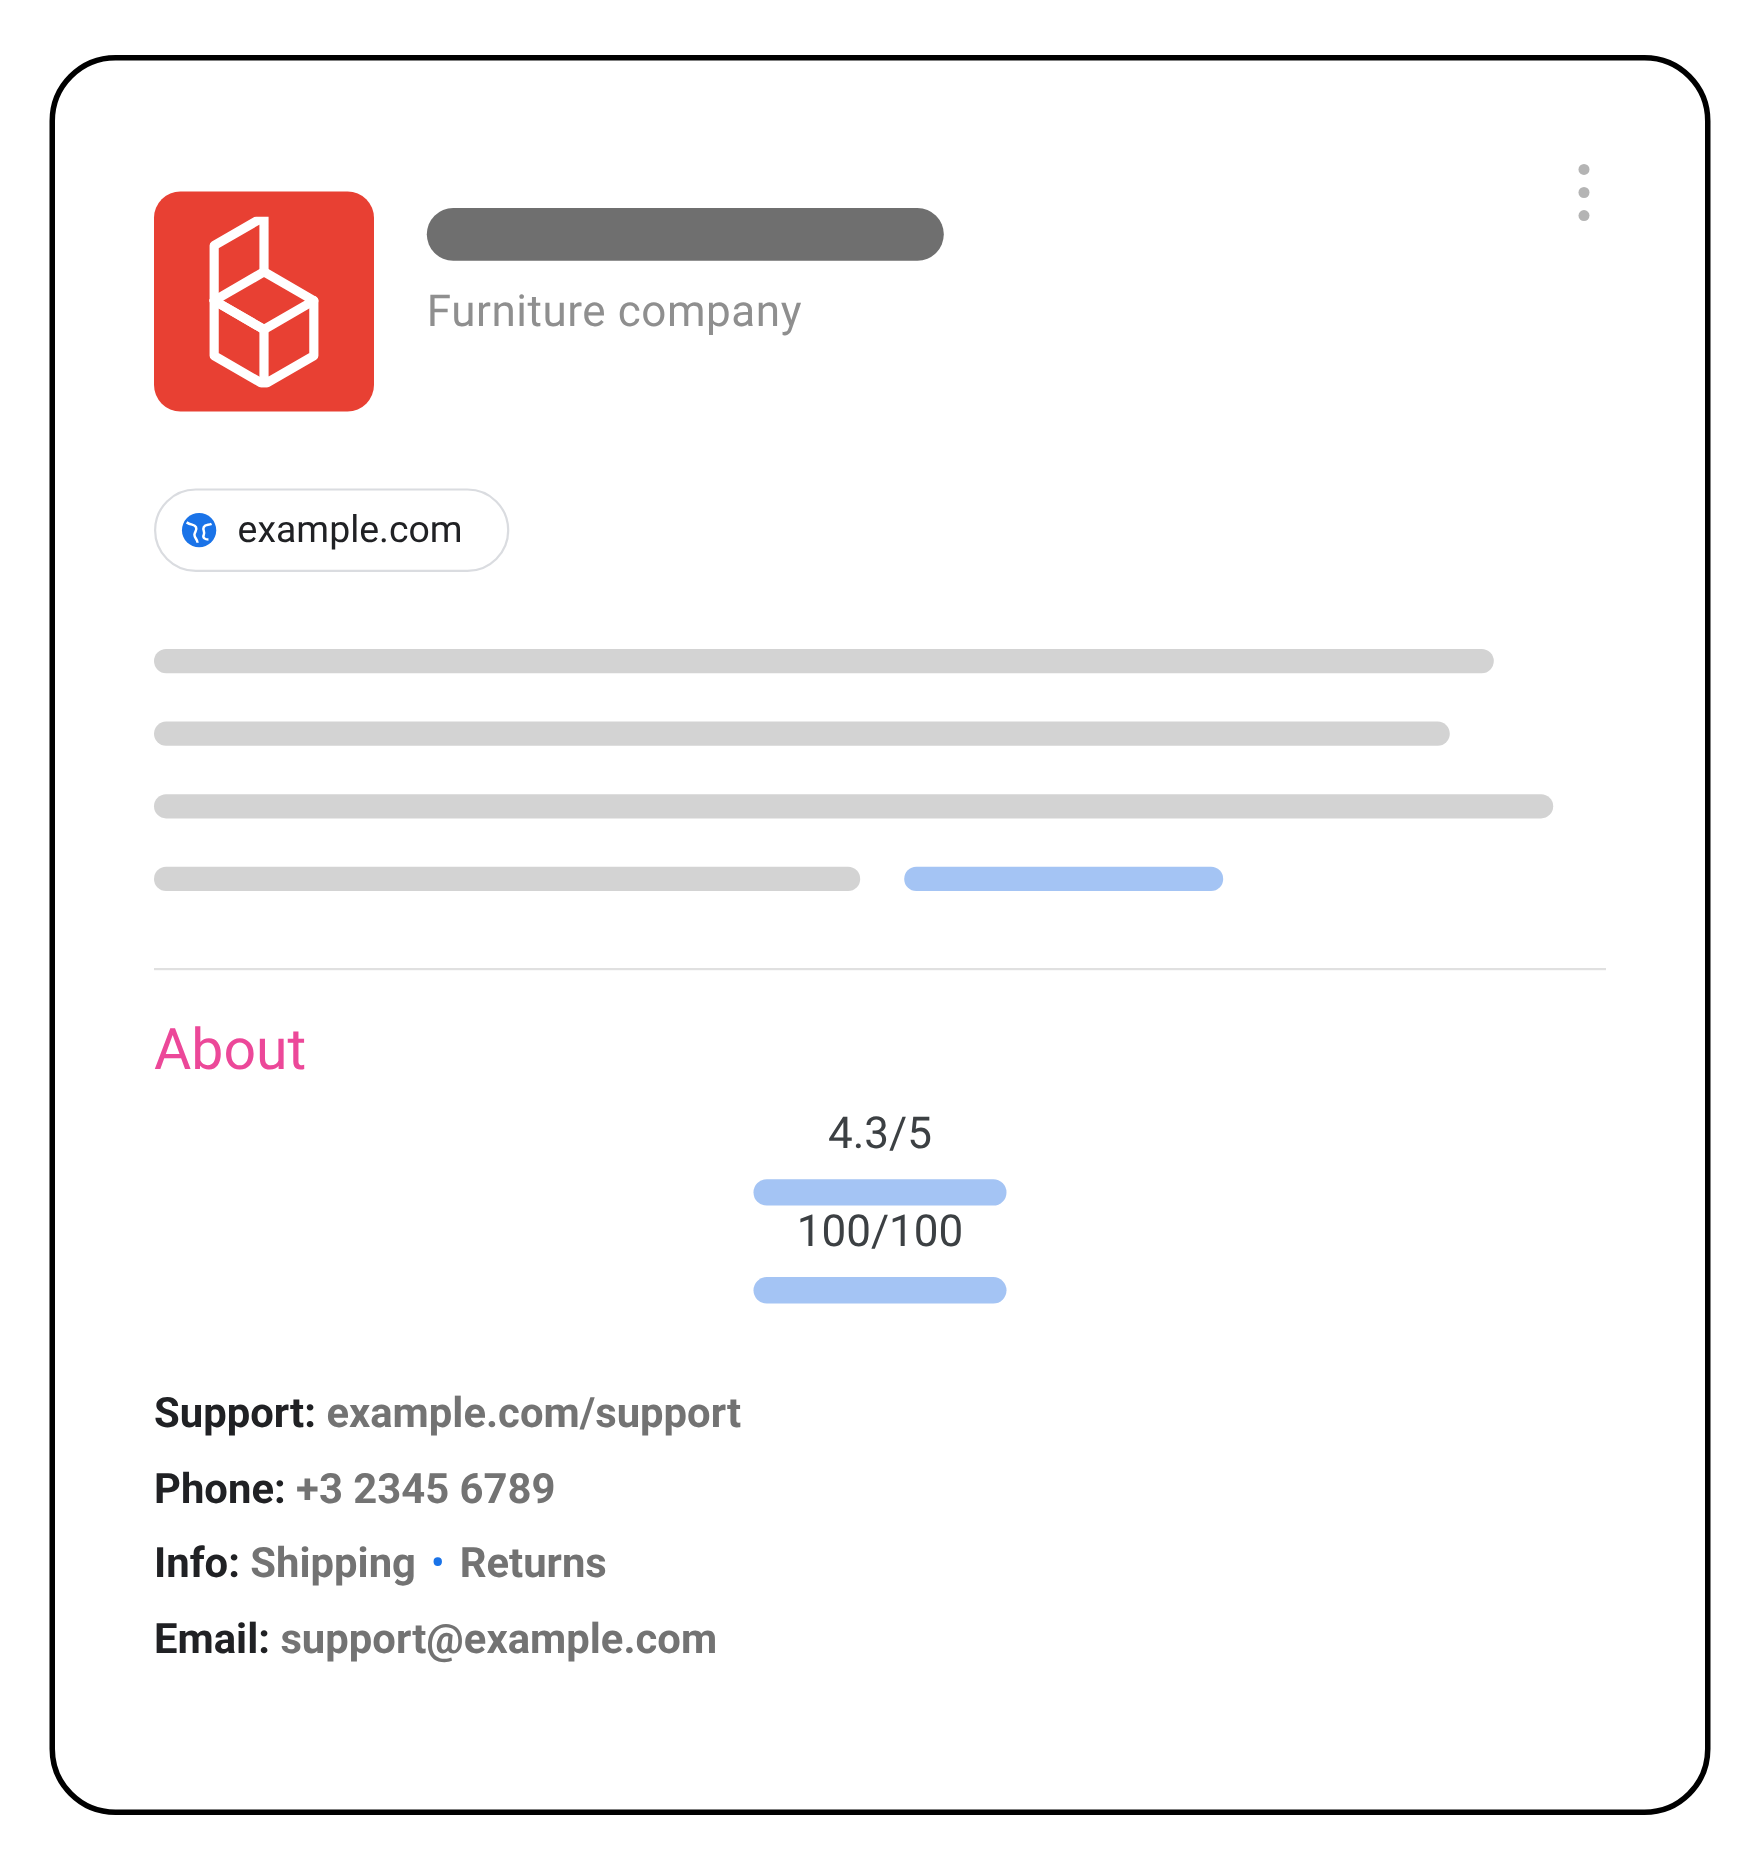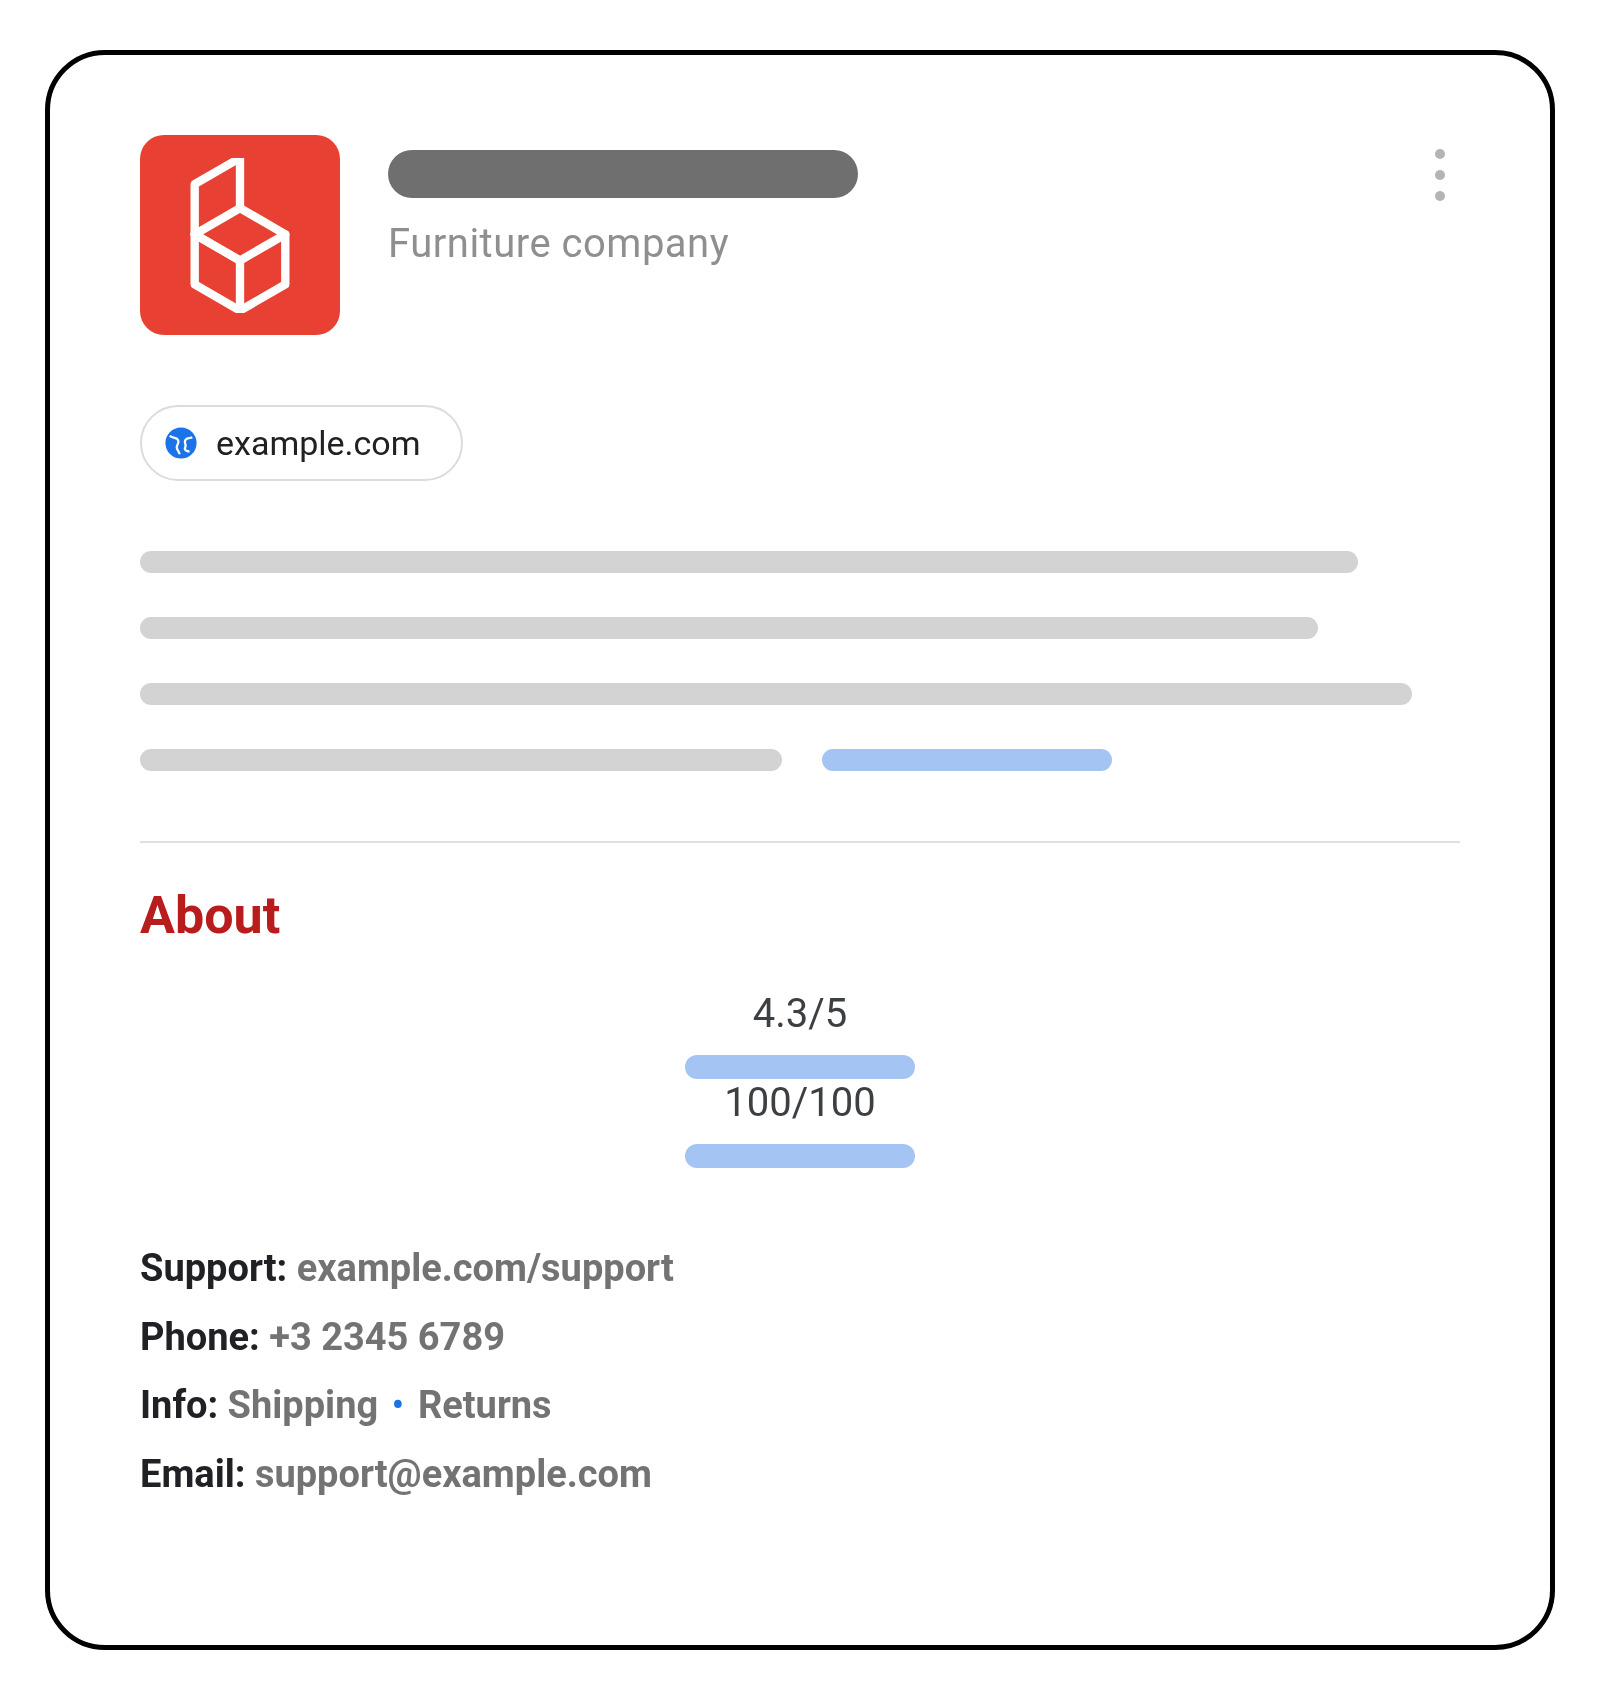--- a/index.html
+++ b/index.html
@@ -14,21 +14,21 @@
   .viewport {
     width: 1600px;
     height: 1700px;
     padding: 50px 45px;
   }
   .card {
     width: 100%;
     height: 100%;
     border: 5px solid #000;
     border-radius: 60px;
-    padding: 80px 90px 60px 90px;
+    padding: 119px 90px 60px 90px;
     position: relative;
     background: #fff;
   }
   .header {
     display: flex;
     align-items: flex-start;
     gap: 48px;
     margin-bottom: 50px;
   }
   .logo {
@@ -113,23 +113,23 @@
   .ph.w5 { width: 290px; background: #A4C4F4; margin-bottom: 0; }
 
   .divider {
     border: none;
     border-top: 2px solid #E0E0E0;
     margin: 70px 0 42px 0;
   }
 
   .about-heading {
     font-size: 52px;
-    color: #b91c1c;
-    font-weight: 700;
-    margin-bottom: 44px;
+    color: #ec4899;
+    font-weight: 400;
+    margin-bottom: 22px;
   }
 
   .stats {
     display: flex;
     align-items: stretch;
     justify-content: center;
     margin-bottom: 68px;
     flex-direction: column;
   }
   .stat {

